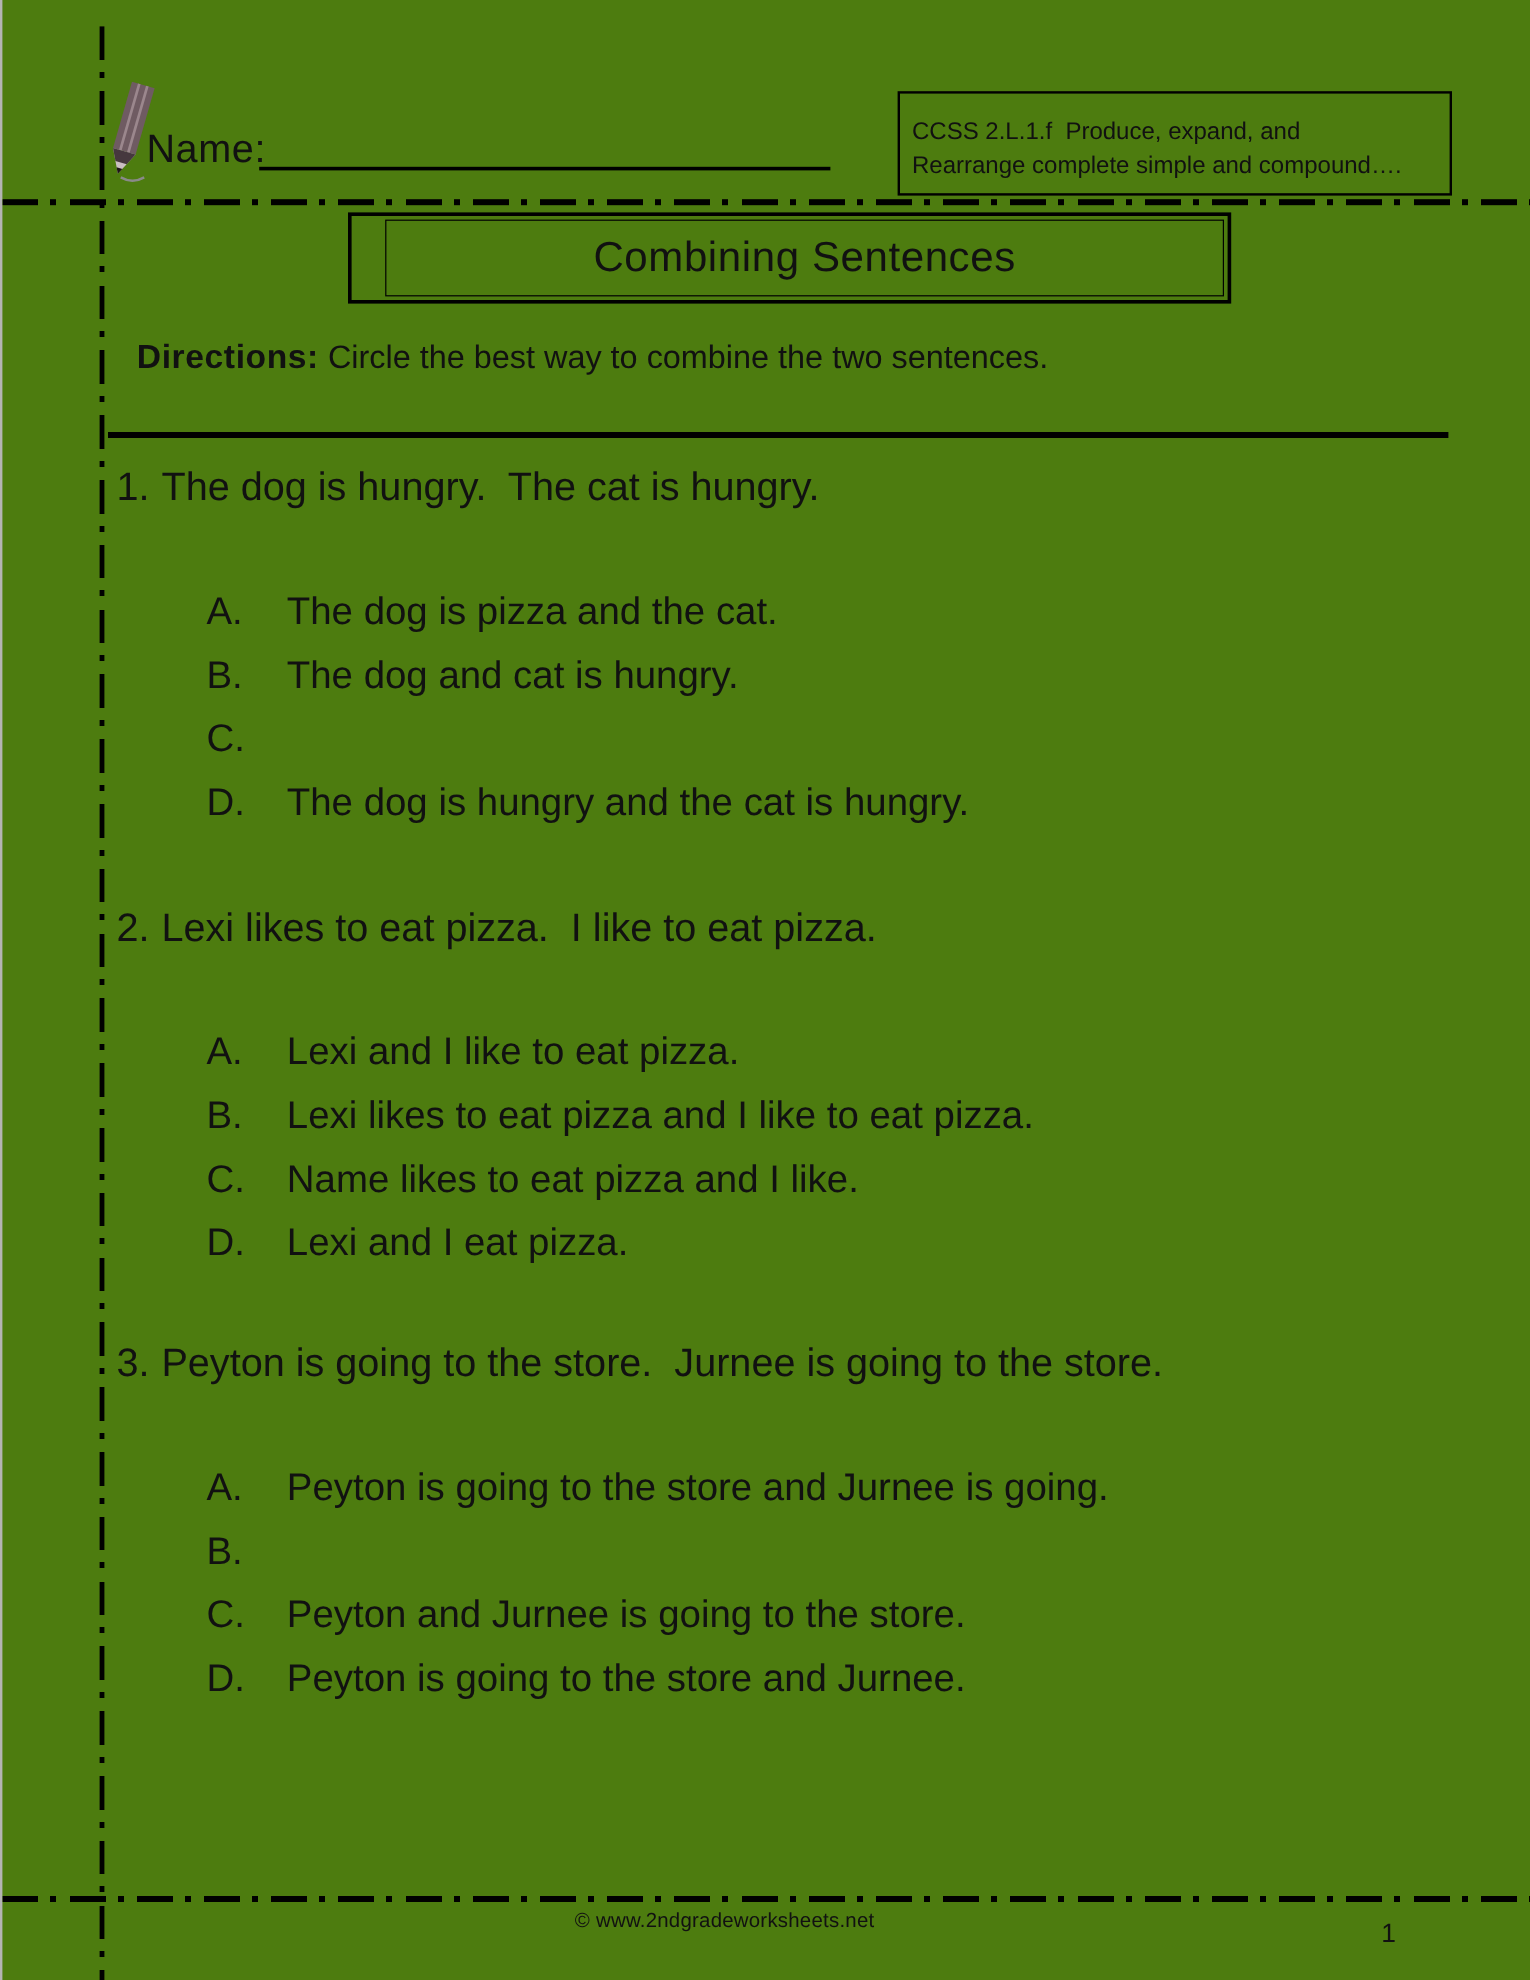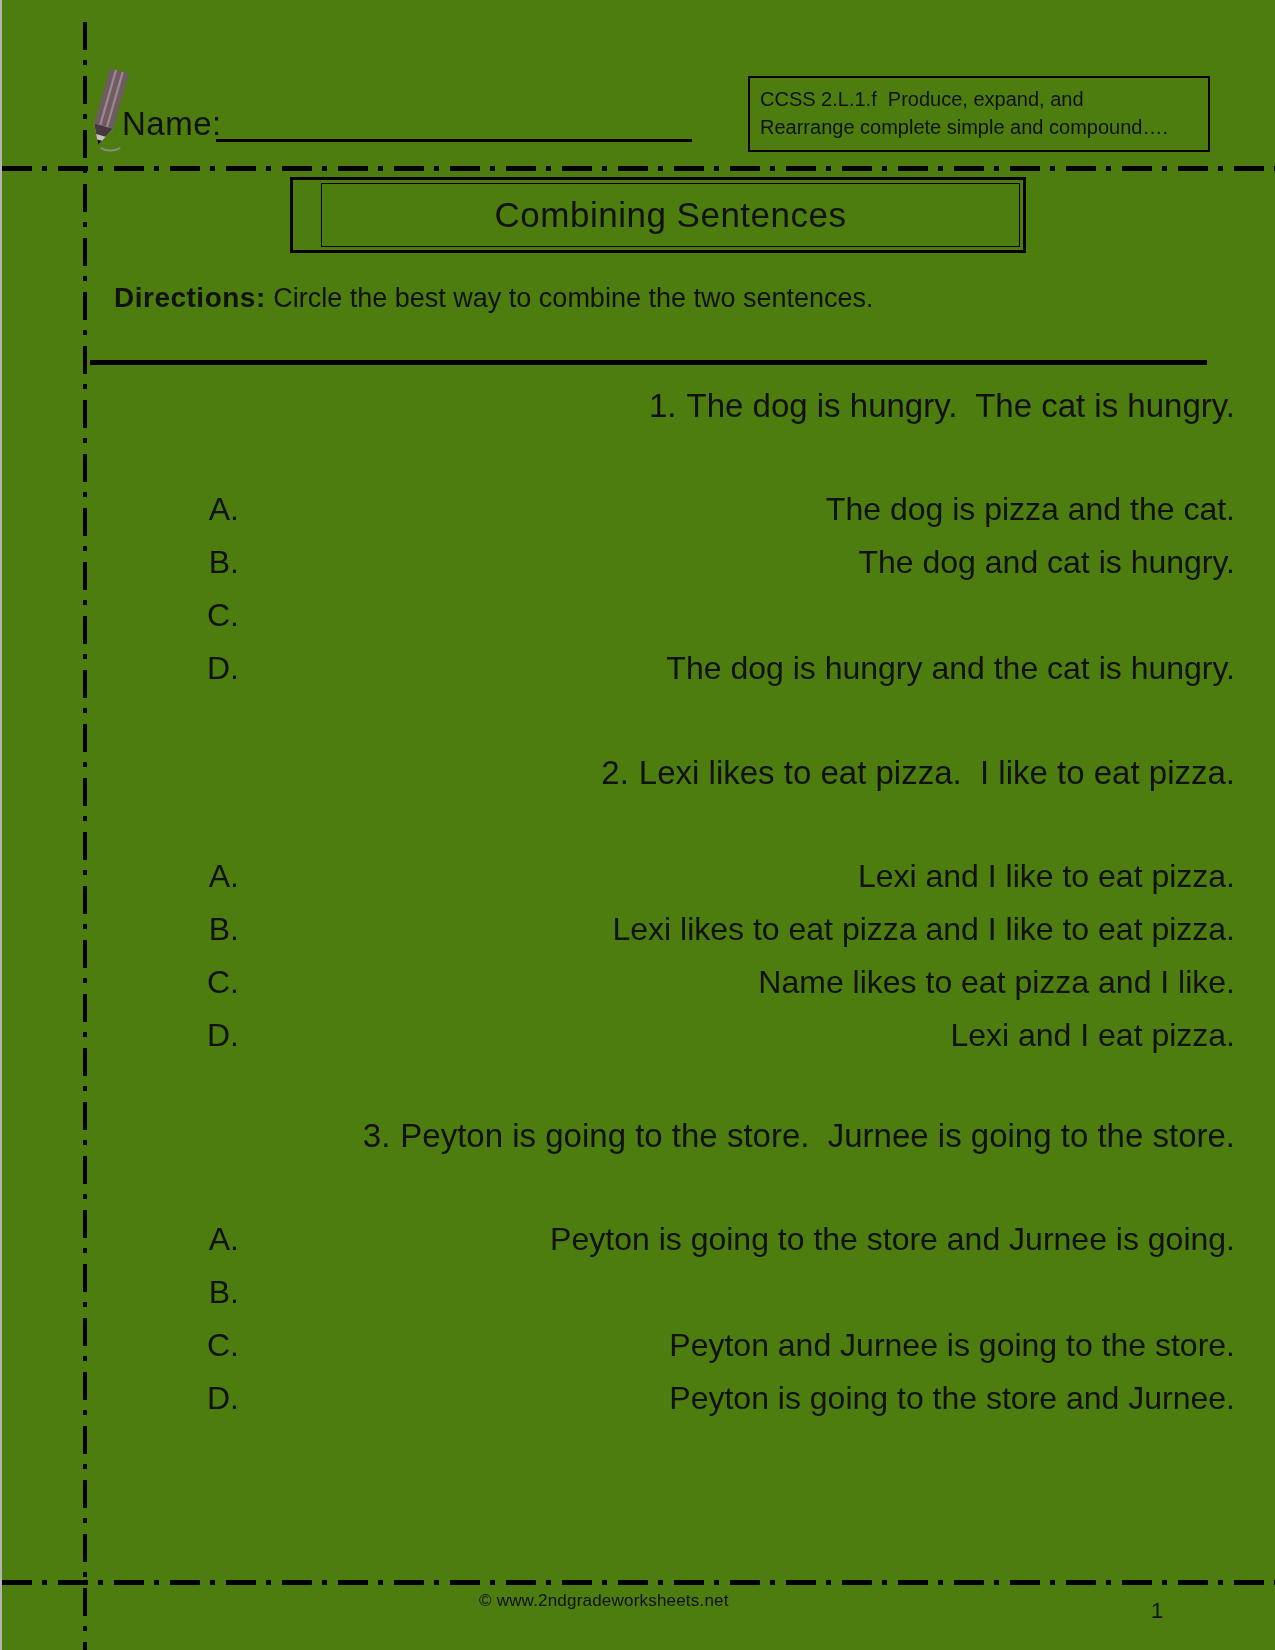--- a/index.html
+++ b/index.html
@@ -29,21 +29,21 @@
       #000 0 28px, transparent 28px 38px,
       #000 38px 43px, transparent 43px 54px);
   }
 
   .name-label{font-size:33px;letter-spacing:0.5px;}
   .name-line{height:3px;background:#000;}
 
   .ccss-box{
     border:2px solid #000;
     width:438px;height:60px;
-    padding:7px 10px 5px 10px;
+    padding:18px 10px 5px 10px;
     font-size:20px;line-height:28px;
     box-sizing:content-box;
   }
 
   .title-outer{
     border:3px solid #000;
     padding:3px;
     width:699px;height:64px;
     box-sizing:content-box;
   }
@@ -53,21 +53,21 @@
     display:flex;align-items:center;justify-content:center;
     box-sizing:border-box;
   }
   .title-text{font-size:35px;letter-spacing:0.5px;}
 
   .directions{font-size:27px;}
   .directions b{font-size:28px;font-weight:bold;letter-spacing:0.5px;}
 
   .divider{height:5px;background:#000;}
 
-  .question{position:absolute;left:95px;right:40px;text-align:right;}
+  .question{position:absolute;left:95px;right:40px;}
   .q-prompt{font-size:33px;line-height:42px;}
   .q-num{display:inline-block;margin-right:10px;}
   .options{position:absolute;top:106px;left:0;right:0;}
   .option{display:flex;align-items:baseline;height:53px;font-size:32px;}
   .opt-letter{width:67px;margin-left:75px;flex:0 0 auto;}
   .opt-text{flex:1 1 auto;}
 
   .footer-copy{font-size:17px;letter-spacing:0.2px;}
   .footer-page{font-size:22px;}
 </style>

